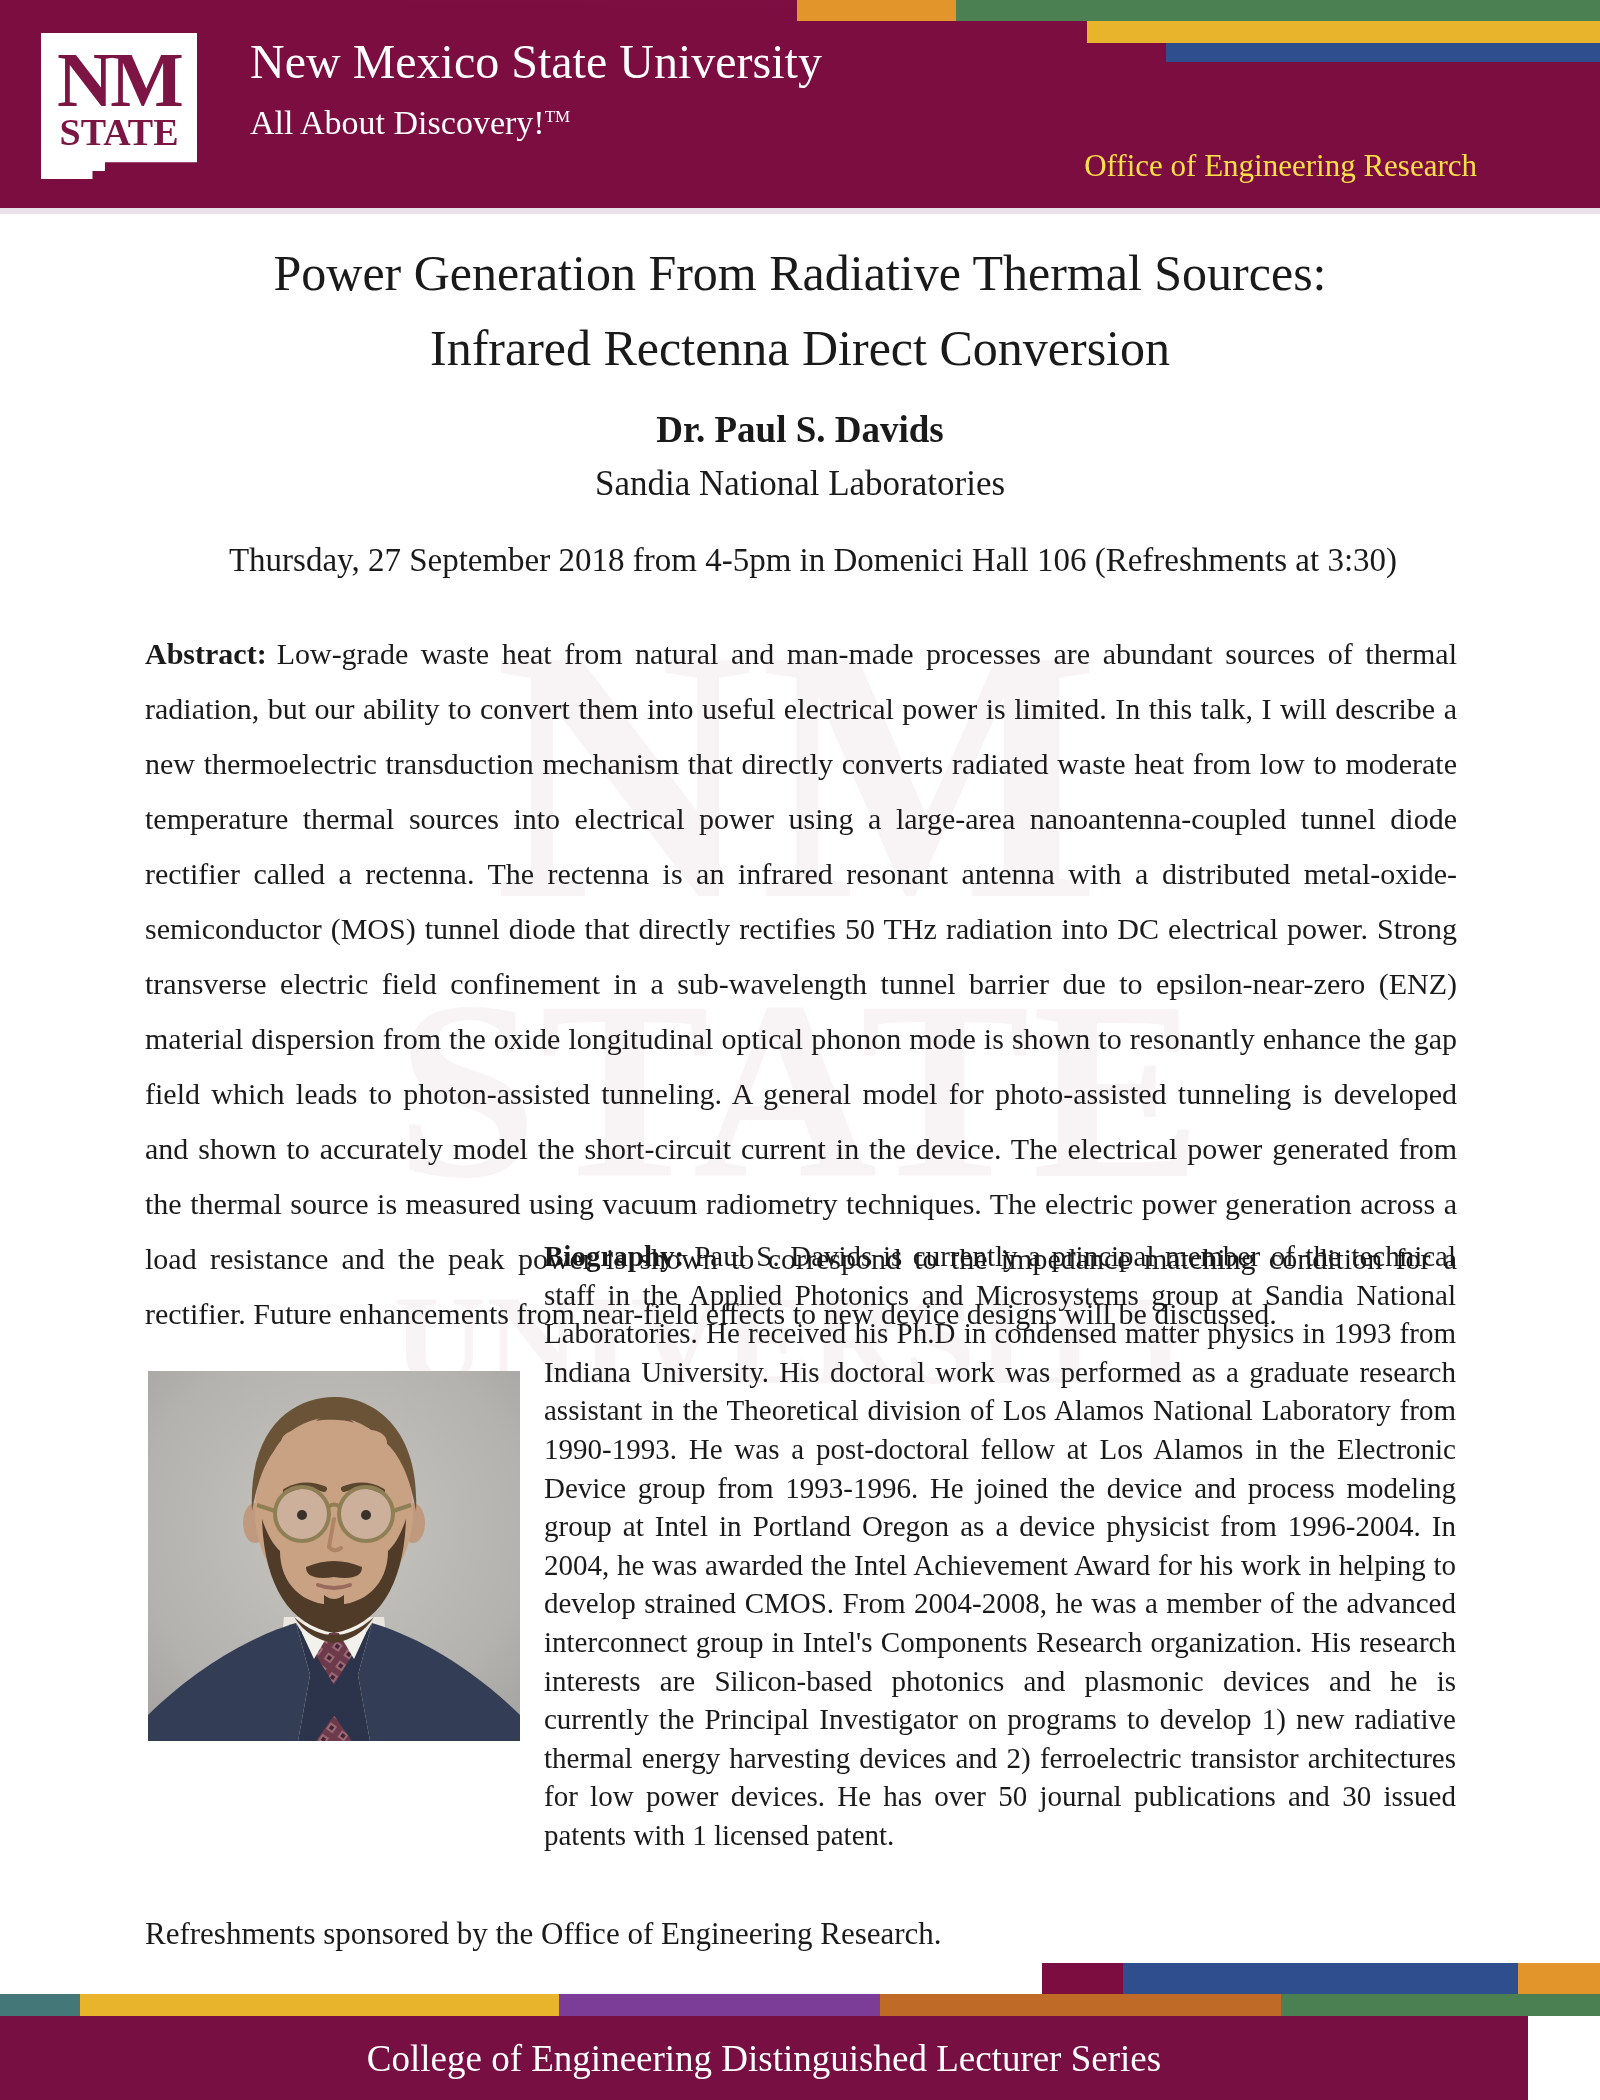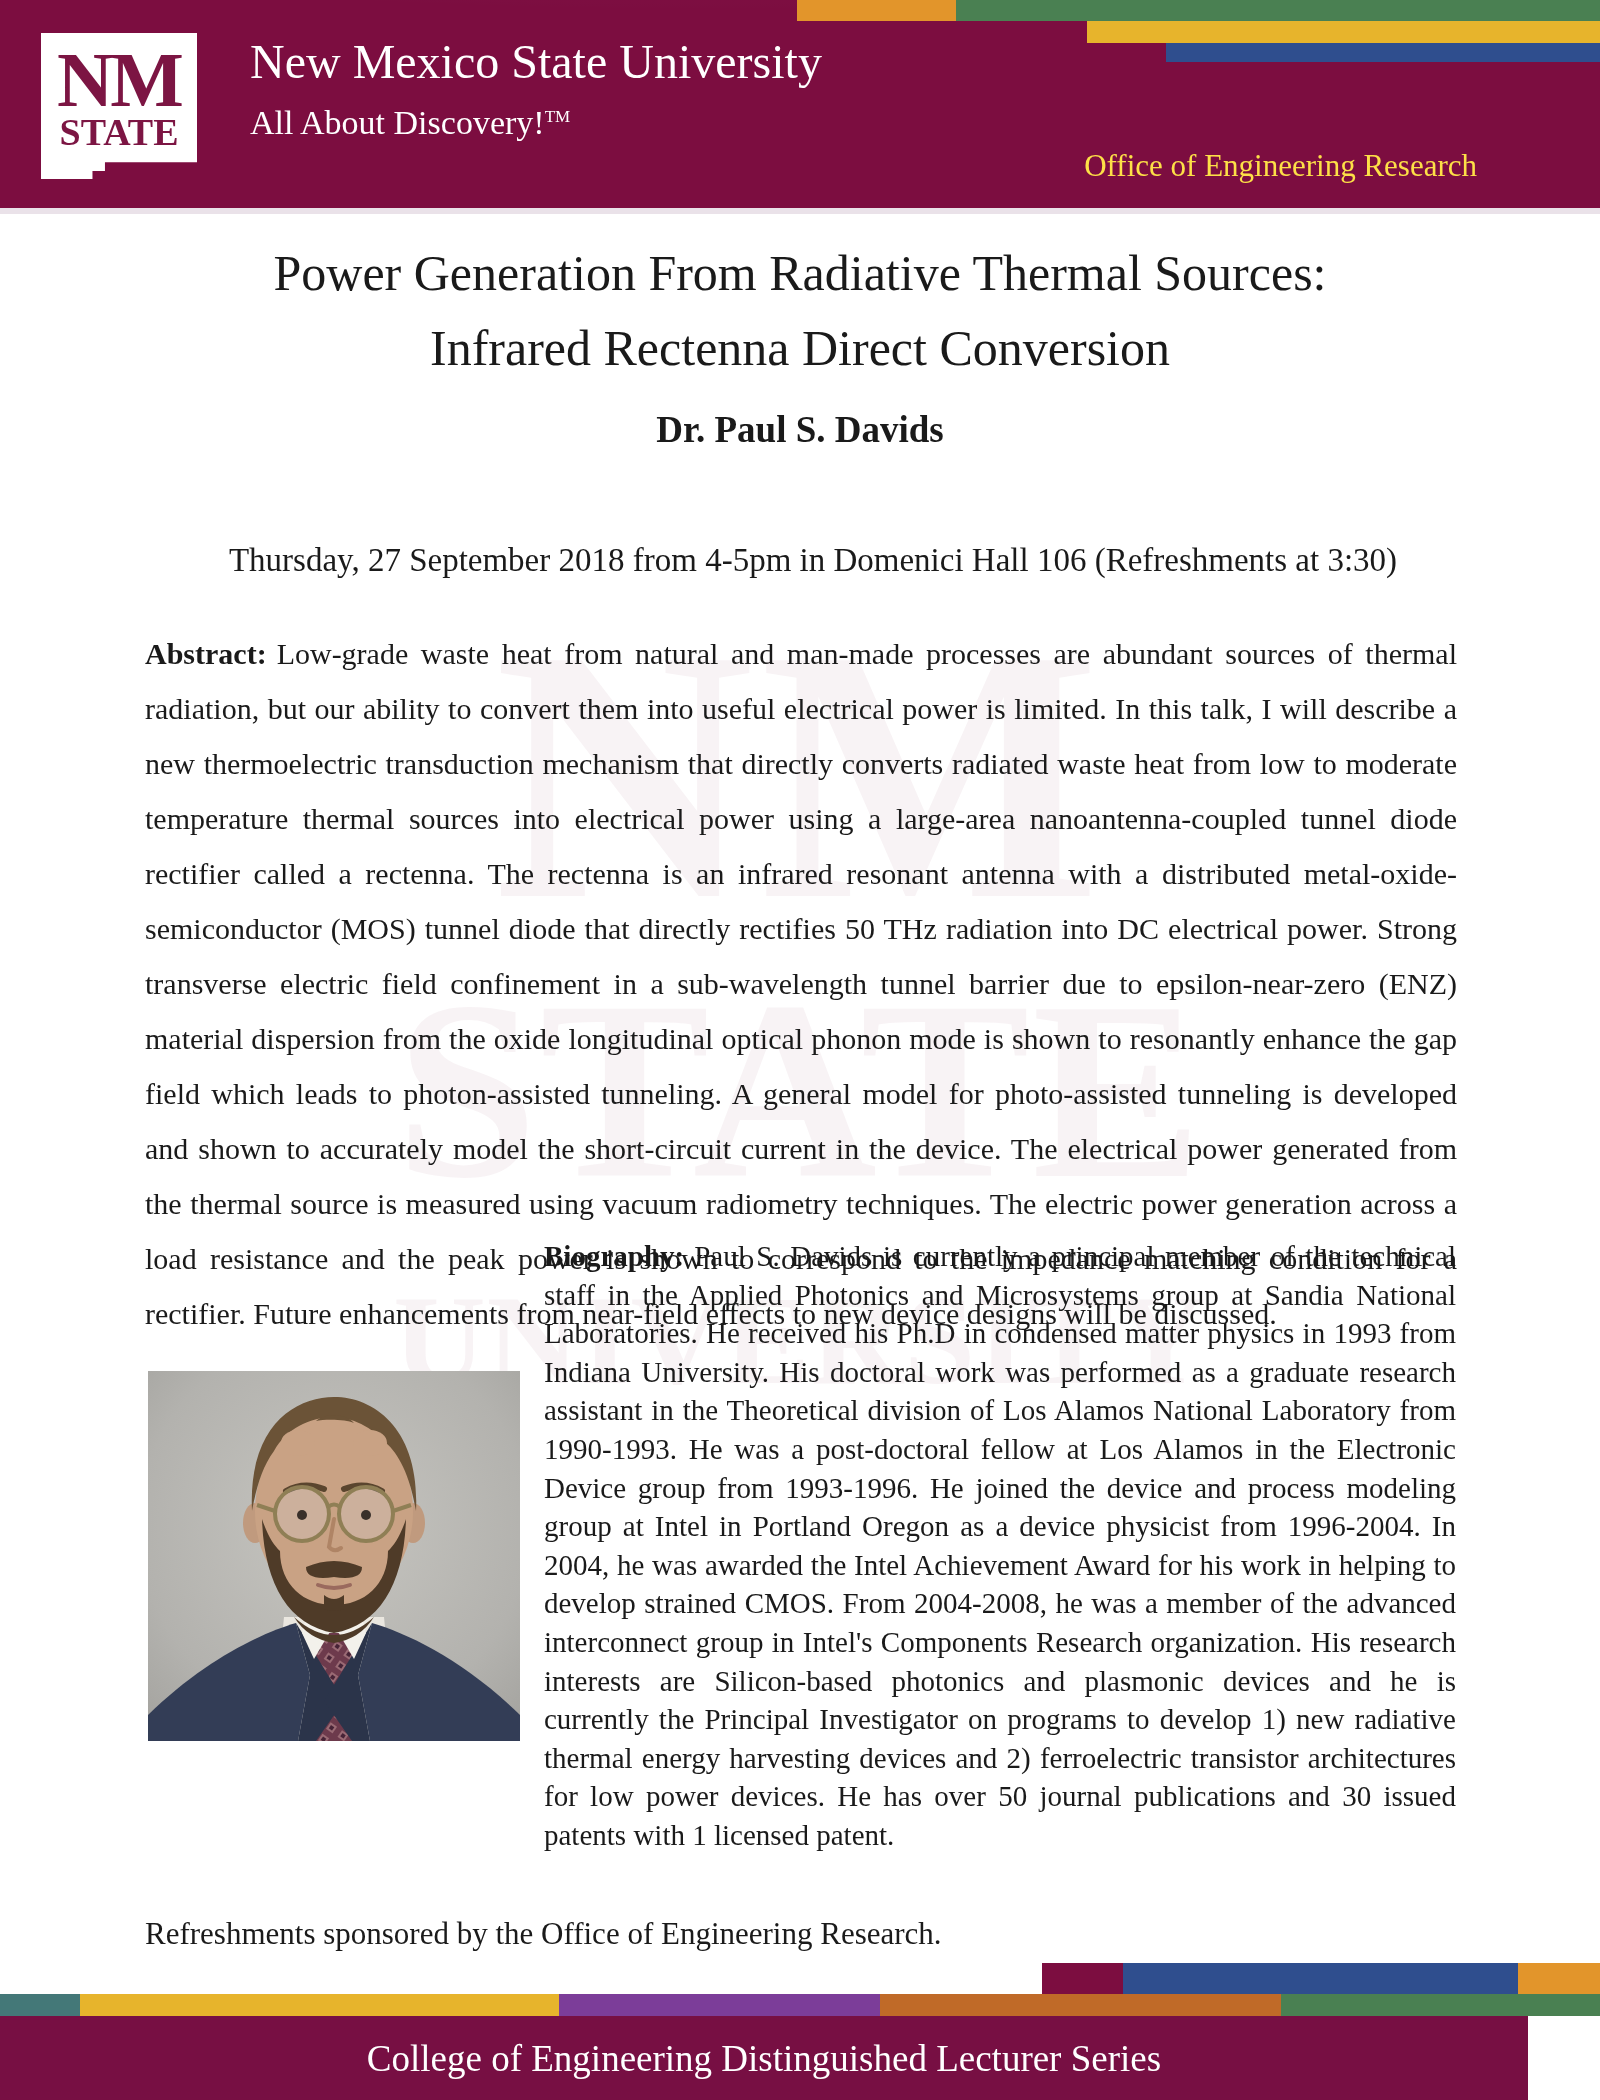--- a/index.html
+++ b/index.html
@@ -115,20 +115,21 @@
     <div class="wm1">NM</div>
     <div class="wm2">STATE</div>
     <div class="wm3">UNIVERSITY</div>
   </div>
 
   <div class="centered speaker">Dr. Paul S. Davids</div>
   <div class="centered title">
     <div>Power Generation From Radiative Thermal Sources:</div>
     <div>Infrared Rectenna Direct Conversion</div>
   </div>
+  <div class="centered affil">Sandia National Laboratories</div>
   <div class="centered when">Thursday, 27 September 2018 from 4-5pm in Domenici Hall 106 (Refreshments at 3:30)</div>
 
   <p class="abstract"><b class="lead-label">Abstract:</b><span>Low-grade waste heat from natural and man-made processes are abundant sources of thermal radiation, but our ability to convert them into useful electrical power is limited. In this talk, I will describe a new thermoelectric transduction mechanism that directly converts radiated waste heat from low to moderate temperature thermal sources into electrical power using a large-area nanoantenna-coupled tunnel diode rectifier called a rectenna. The rectenna is an infrared resonant antenna with a distributed metal-oxide-semiconductor (MOS) tunnel diode that directly rectifies 50 THz radiation into DC electrical power. Strong transverse electric field confinement in a sub-wavelength tunnel barrier due to epsilon-near-zero (ENZ) material dispersion from the oxide longitudinal optical phonon mode is shown to resonantly enhance the gap field which leads to photon-assisted tunneling. A general model for photo-assisted tunneling is developed and shown to accurately model the short-circuit current in the device. The electrical power generated from the thermal source is measured using vacuum radiometry techniques. The electric power generation across a load resistance and the peak power is shown to correspond to the impedance matching condition for a rectifier. Future enhancements from near-field effects to new device designs will be discussed.</span></p>
 
   <div class="bio-row">
     <div class="photo-frame">
       <svg width="372" height="370" viewBox="0 0 372 370" xmlns="http://www.w3.org/2000/svg">
         <defs>
           <radialGradient id="bgGrad" cx="50%" cy="42%" r="75%">
             <stop offset="0%" stop-color="#c6c5c0"></stop>

